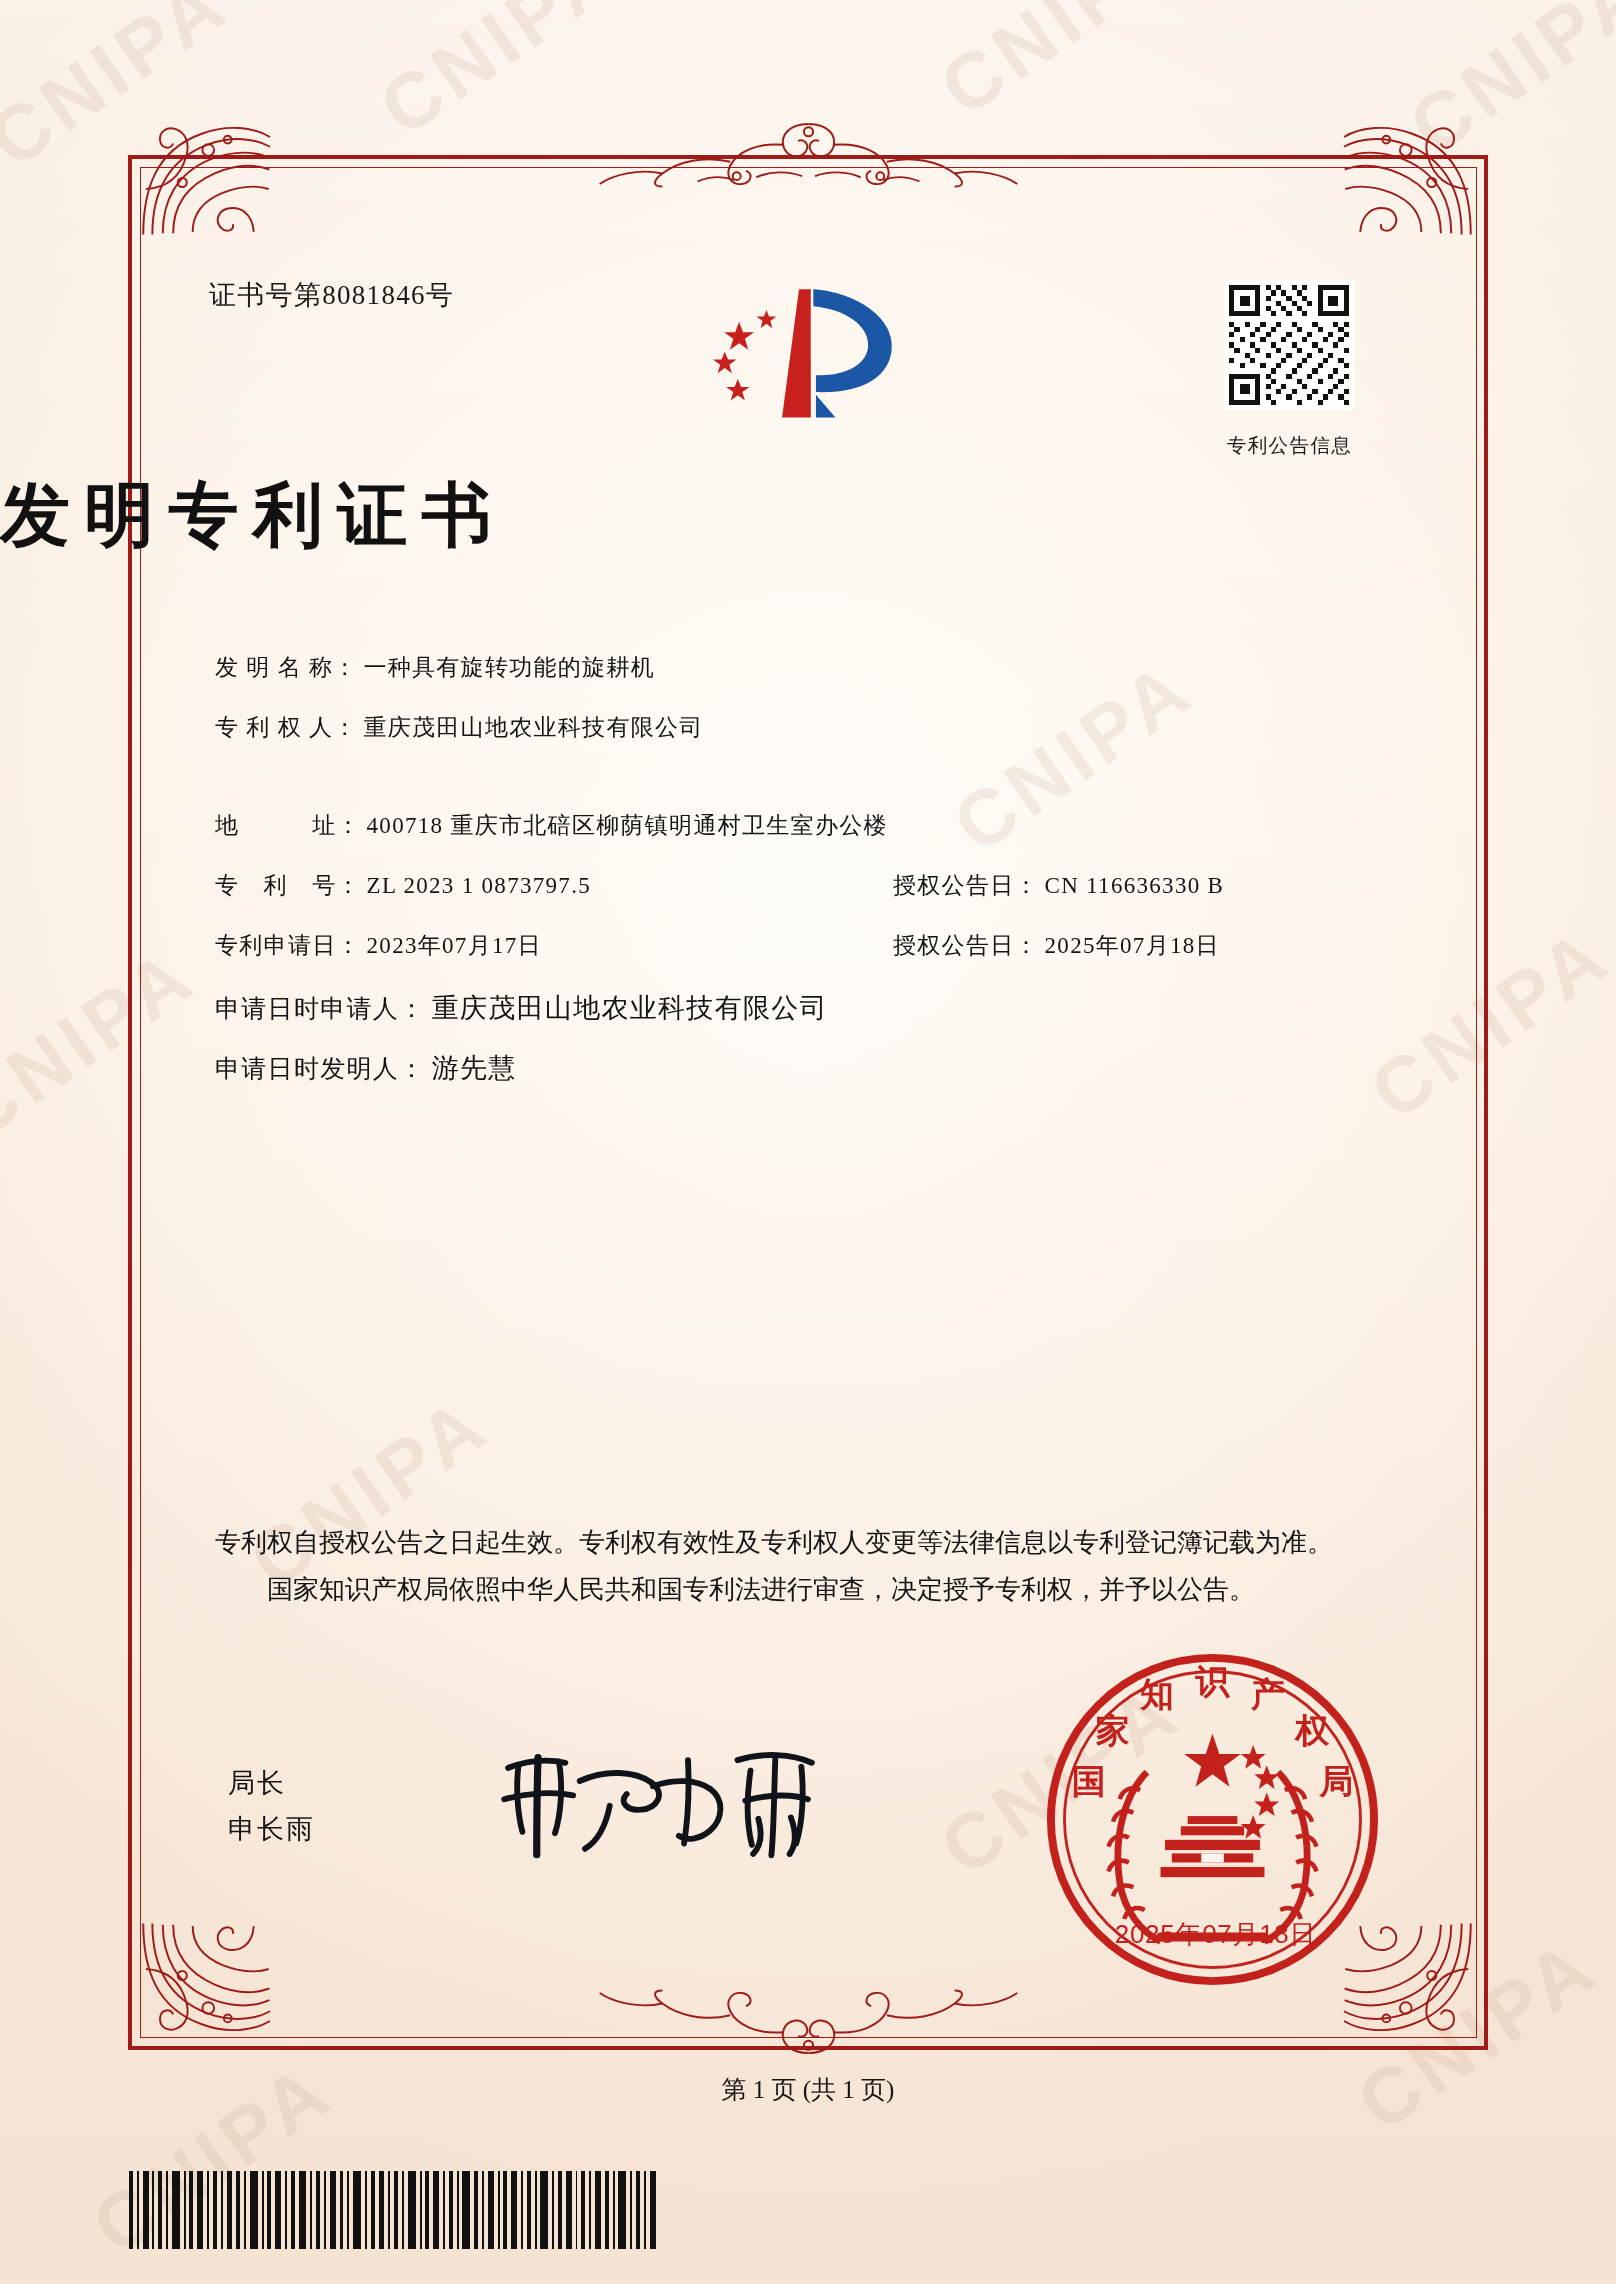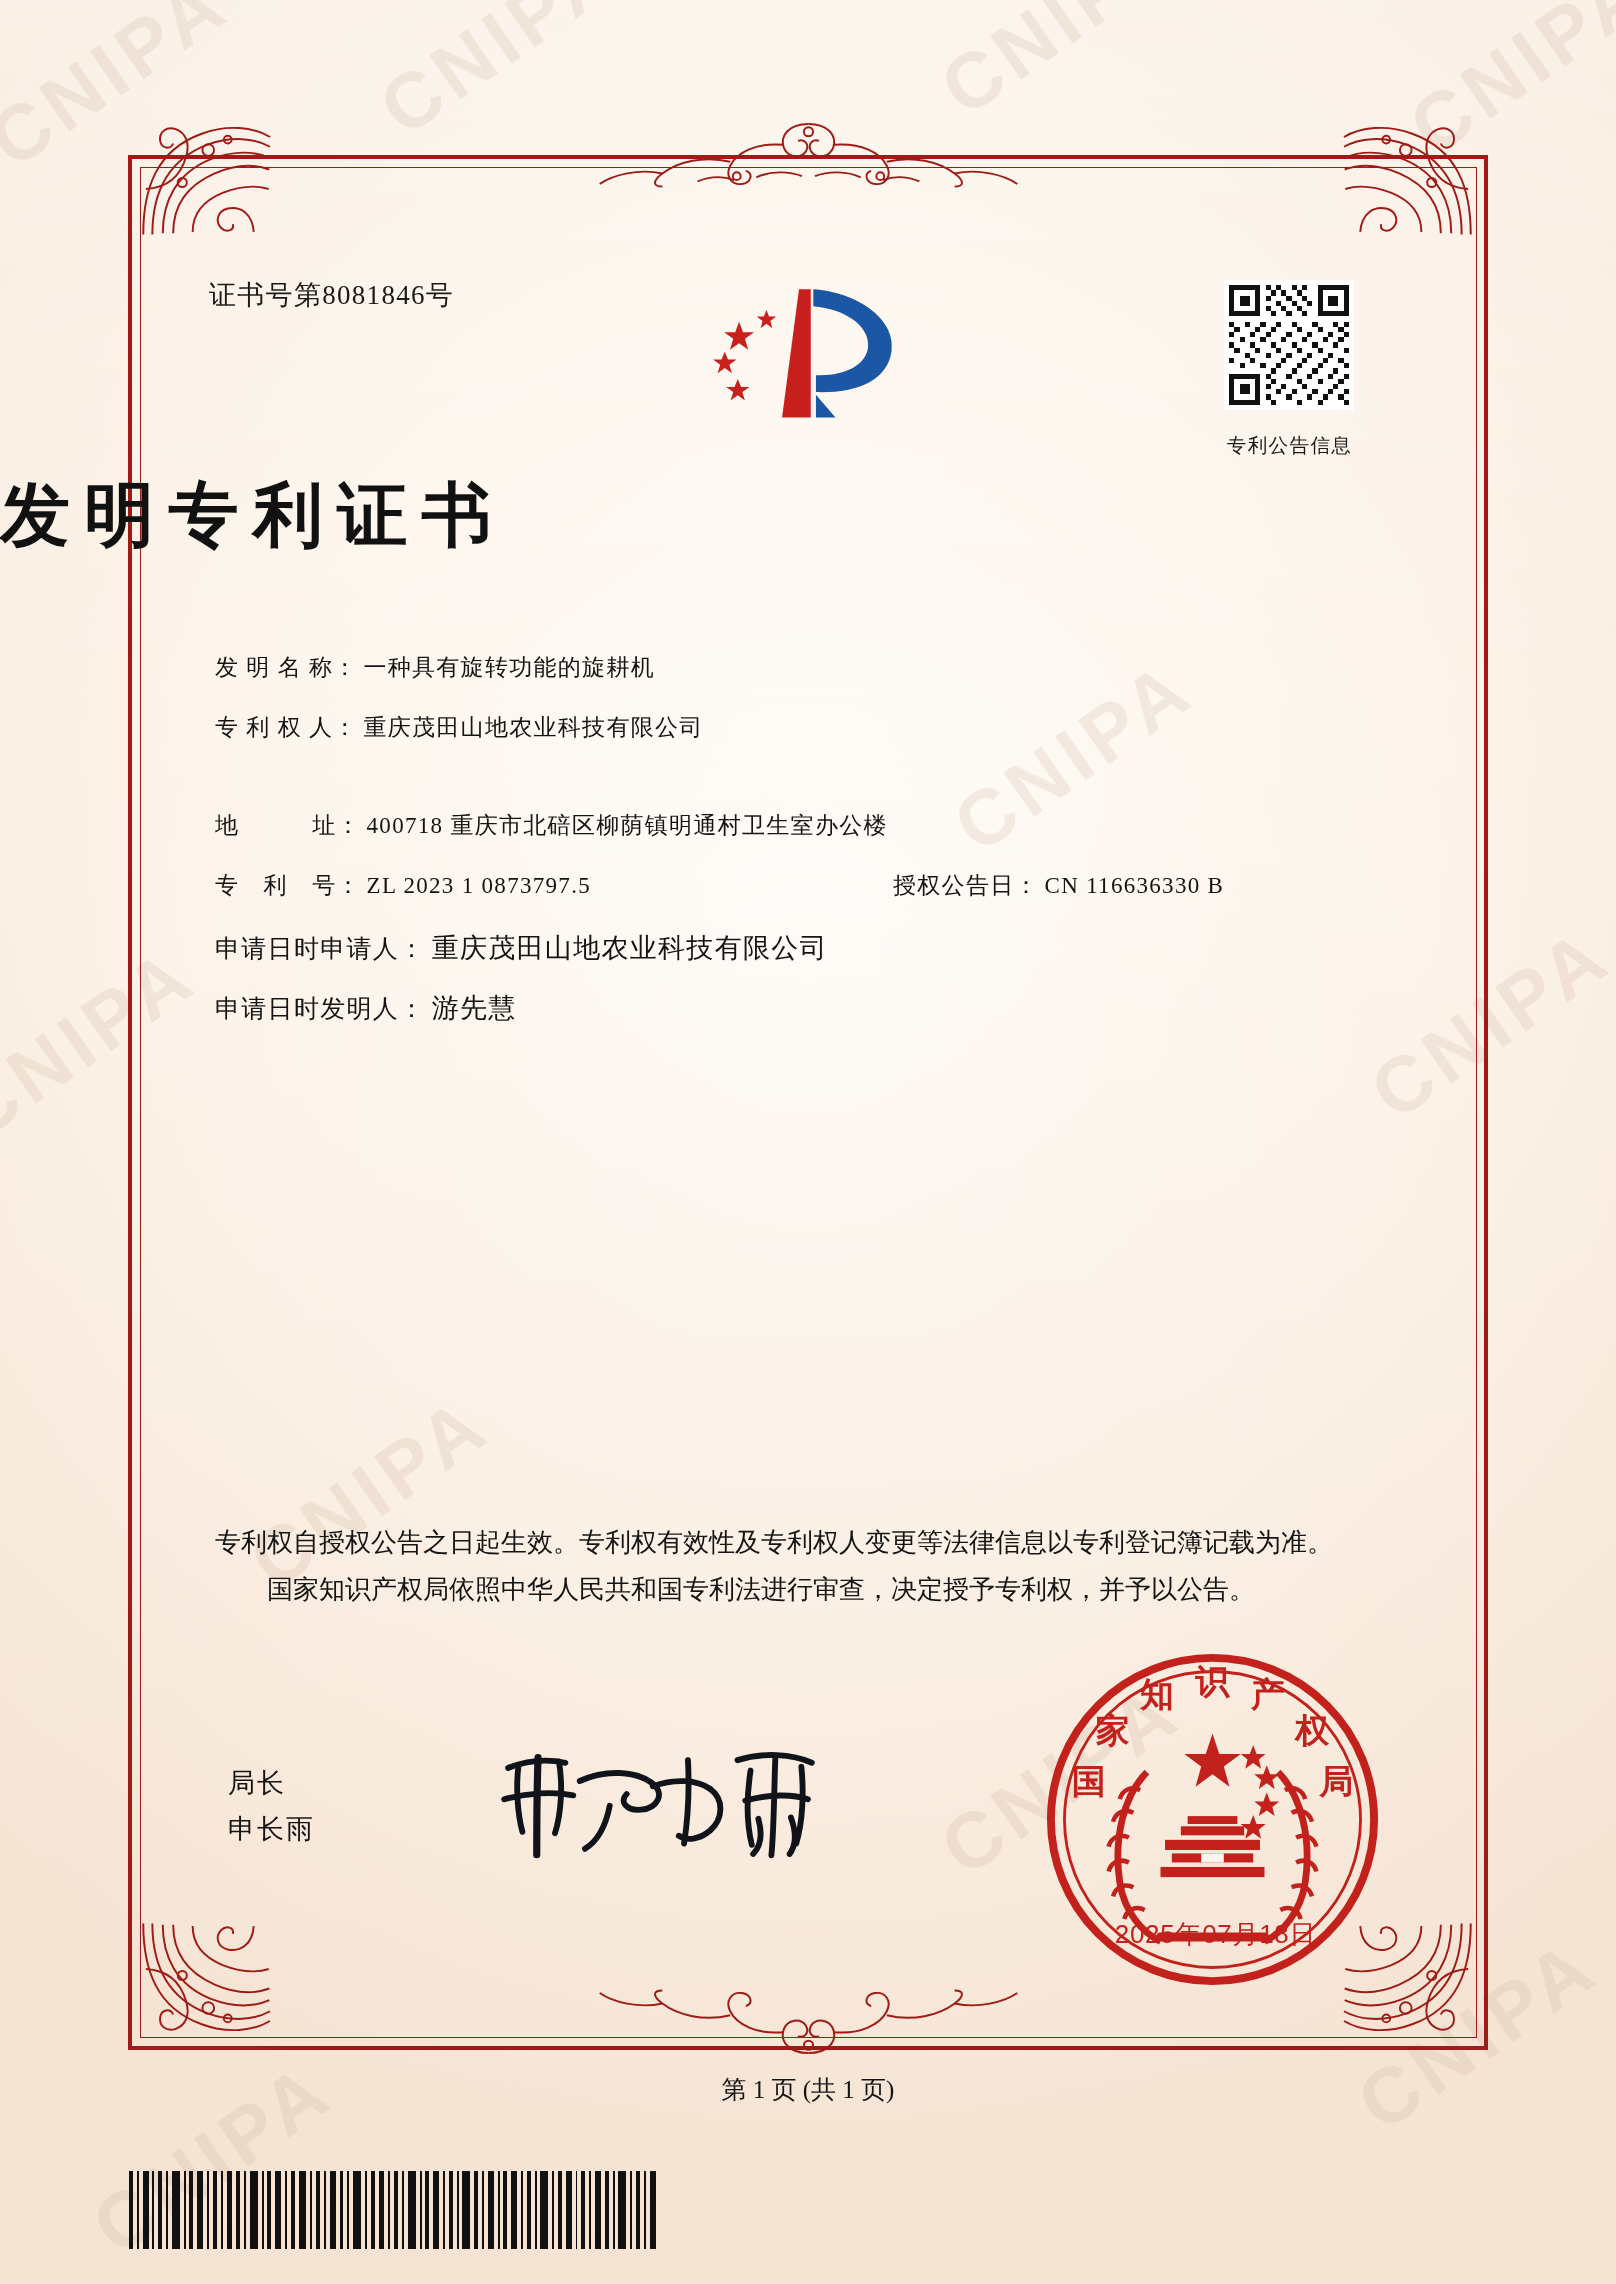--- a/index.html
+++ b/index.html
@@ -515,20 +515,28 @@
 
     <div class="row">
       <span class="lbl sp0">专　利　号：</span>
       <span class="val sp0">ZL 2023 1 0873797.5</span>
       <span class="col2">
         <span class="lbl sp0">授权公告日：</span>
         <span class="val sp0">CN 116636330 B</span>
       </span>
     </div>
 
+    <div class="row">
+      <span class="lbl sp0">专利申请日：</span>
+      <span class="val sp0">2023年07月17日</span>
+      <span class="col2">
+        <span class="lbl sp0">授权公告日：</span>
+        <span class="val sp0">2025年07月18日</span>
+      </span>
+    </div>
 
     <div class="row" style="font-size:25px;">
       <span class="lbl sp0">申请日时申请人：</span>
       <span class="val sp0" style="font-size:27px;">重庆茂田山地农业科技有限公司</span>
     </div>
 
     <div class="row" style="font-size:25px;">
       <span class="lbl sp0">申请日时发明人：</span>
       <span class="val sp0" style="font-size:27px;">游先慧</span>
     </div>

